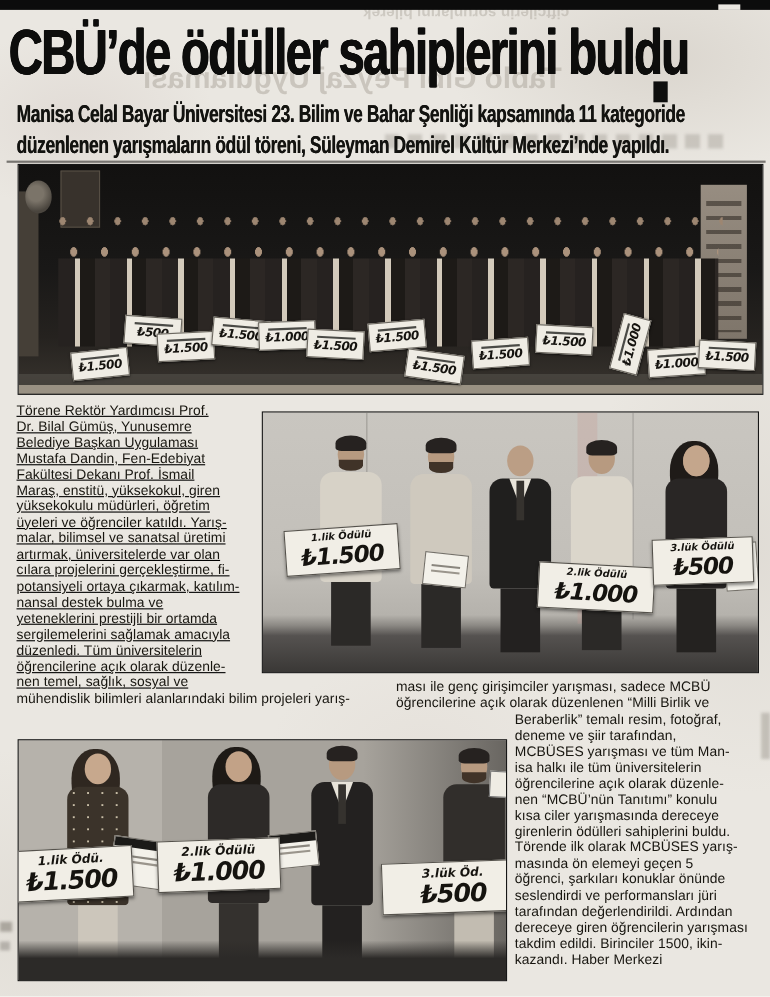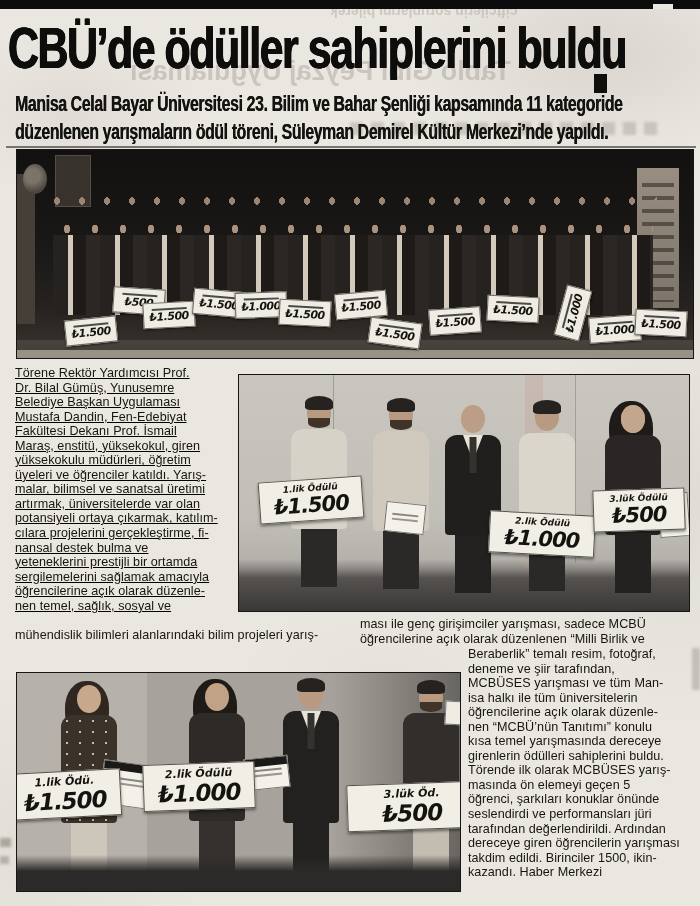--- a/index.html
+++ b/index.html
@@ -220,25 +220,26 @@
       <div class="body-line">Törene Rektör Yardımcısı Prof.</div>
       <div class="body-line">Dr. Bilal Gümüş, Yunusemre</div>
       <div class="body-line">Belediye Başkan Uygulaması</div>
       <div class="body-line">Mustafa Dandin, Fen-Edebiyat</div>
       <div class="body-line">Fakültesi Dekanı Prof. İsmail</div>
       <div class="body-line">Maraş, enstitü, yüksekokul, giren</div>
       <div class="body-line">yüksekokulu müdürleri, öğretim</div>
       <div class="body-line">üyeleri ve öğrenciler katıldı. Yarış-</div>
       <div class="body-line">malar, bilimsel ve sanatsal üretimi</div>
       <div class="body-line">artırmak, üniversitelerde var olan</div>
+      <div class="body-line">cılara projelerini gerçekleştirme, fi-</div>
       <div class="body-line">potansiyeli ortaya çıkarmak, katılım-</div>
-      <div class="body-line">cılara projelerini gerçekleştirme, fi-</div>
       <div class="body-line">nansal destek bulma ve</div>
       <div class="body-line">yeteneklerini prestijli bir ortamda</div>
       <div class="body-line">sergilemelerini sağlamak amacıyla</div>
+      <div class="body-line">düzenledi. Tüm üniversitelerin</div>
       <div class="body-line">öğrencilerine açık olarak düzenle-</div>
       <div class="body-line">nen temel, sağlık, sosyal ve</div>
     </div>
   <div class="body-line line-wide lw-left">mühendislik bilimleri alanlarındaki bilim projeleri yarış-</div>
 
   <div class="photo photo-mid">
     <div class="pm-line1"></div>
     <div class="pm-line2"></div>
     <div class="pm-band"></div>
     <div class="person" style="left:52px;top:24px">
@@ -289,21 +290,21 @@
 
   <div class="body-line line-wide rw1">ması ile genç girişimciler yarışması, sadece MCBÜ</div>
   <div class="body-line line-wide rw2">öğrencilerine açık olarak düzenlenen “Milli Birlik ve</div>
   <div class="col-right">
       <div class="body-line">Beraberlik” temalı resim, fotoğraf,</div>
       <div class="body-line">deneme ve şiir tarafından,</div>
       <div class="body-line">MCBÜSES yarışması ve tüm Man-</div>
       <div class="body-line">isa halkı ile tüm üniversitelerin</div>
       <div class="body-line">öğrencilerine açık olarak düzenle-</div>
       <div class="body-line">nen “MCBÜ’nün Tanıtımı” konulu</div>
-      <div class="body-line">kısa temel yarışmasında dereceye</div>
+      <div class="body-line">kısa ciler yarışmasında dereceye</div>
       <div class="body-line">girenlerin ödülleri sahiplerini buldu.</div>
       <div class="body-line">Törende ilk olarak MCBÜSES yarış-</div>
       <div class="body-line">masında ön elemeyi geçen 5</div>
       <div class="body-line">öğrenci, şarkıları konuklar önünde</div>
       <div class="body-line">seslendirdi ve performansları jüri</div>
       <div class="body-line">tarafından değerlendirildi. Ardından</div>
       <div class="body-line">dereceye giren öğrencilerin yarışması</div>
       <div class="body-line">takdim edildi. Birinciler 1500, ikin-</div>
       <div class="body-line">kazandı. Haber Merkezi</div>
     </div>

